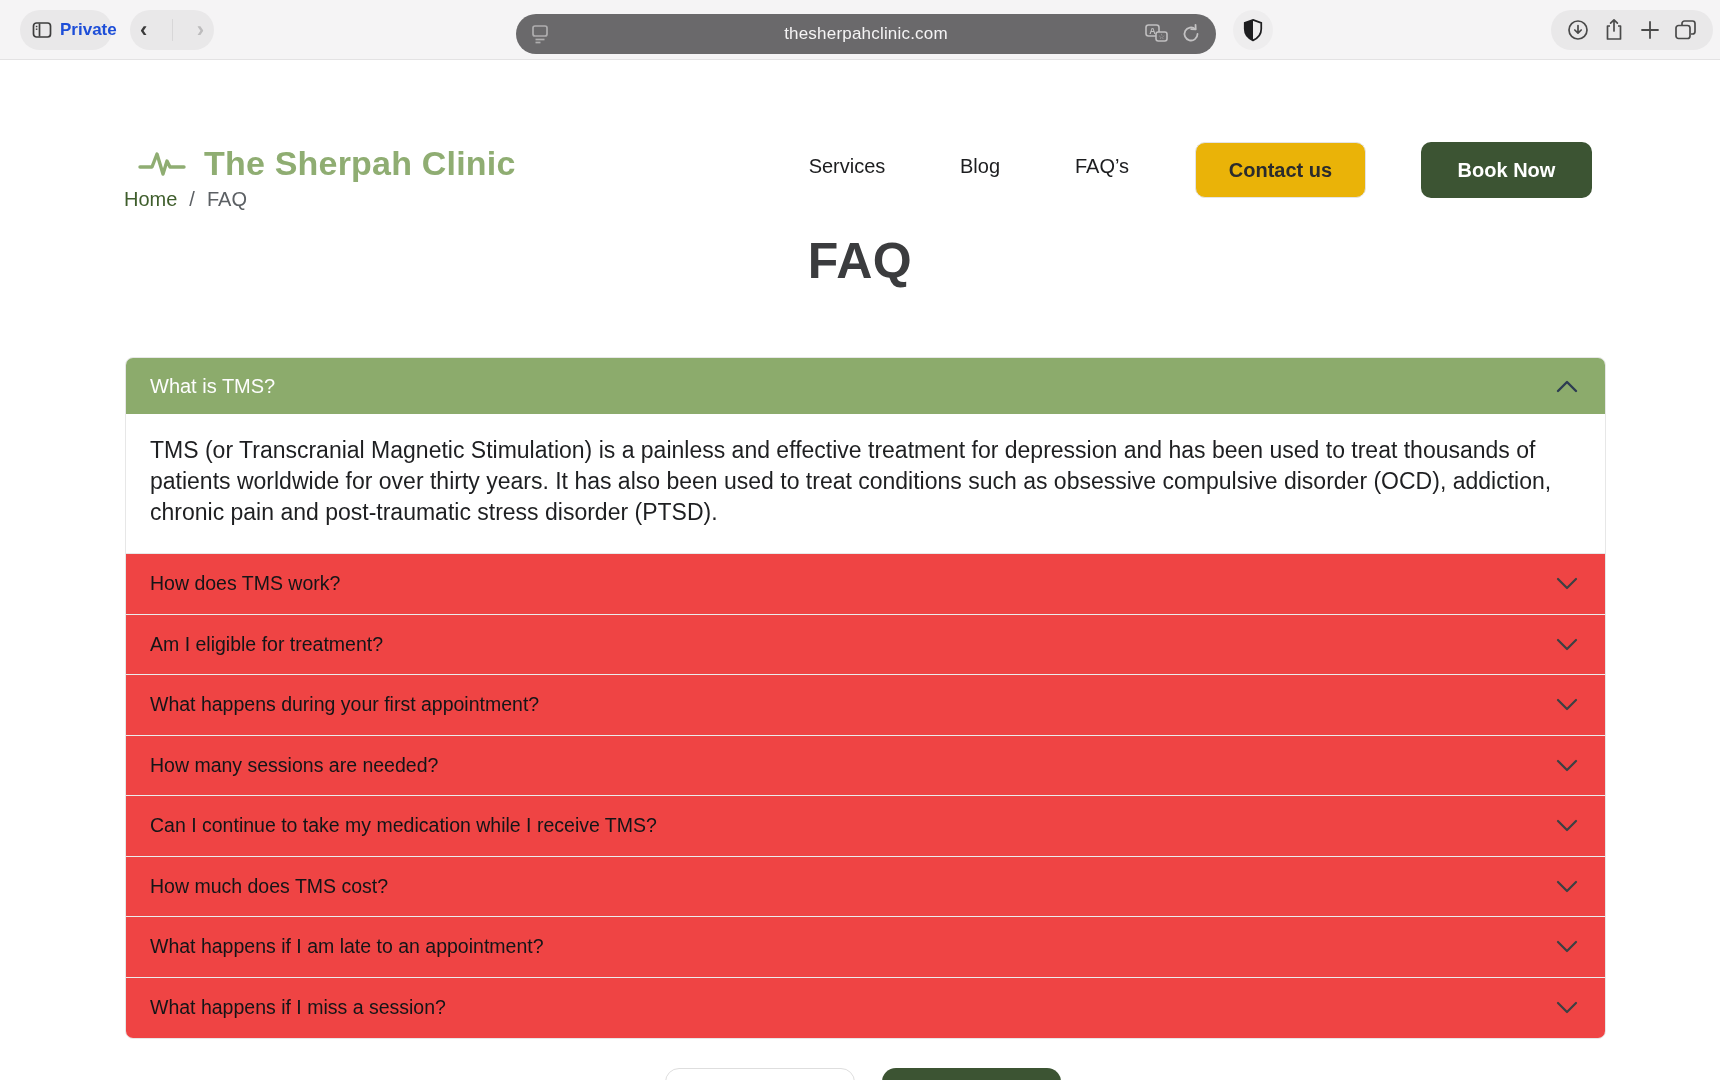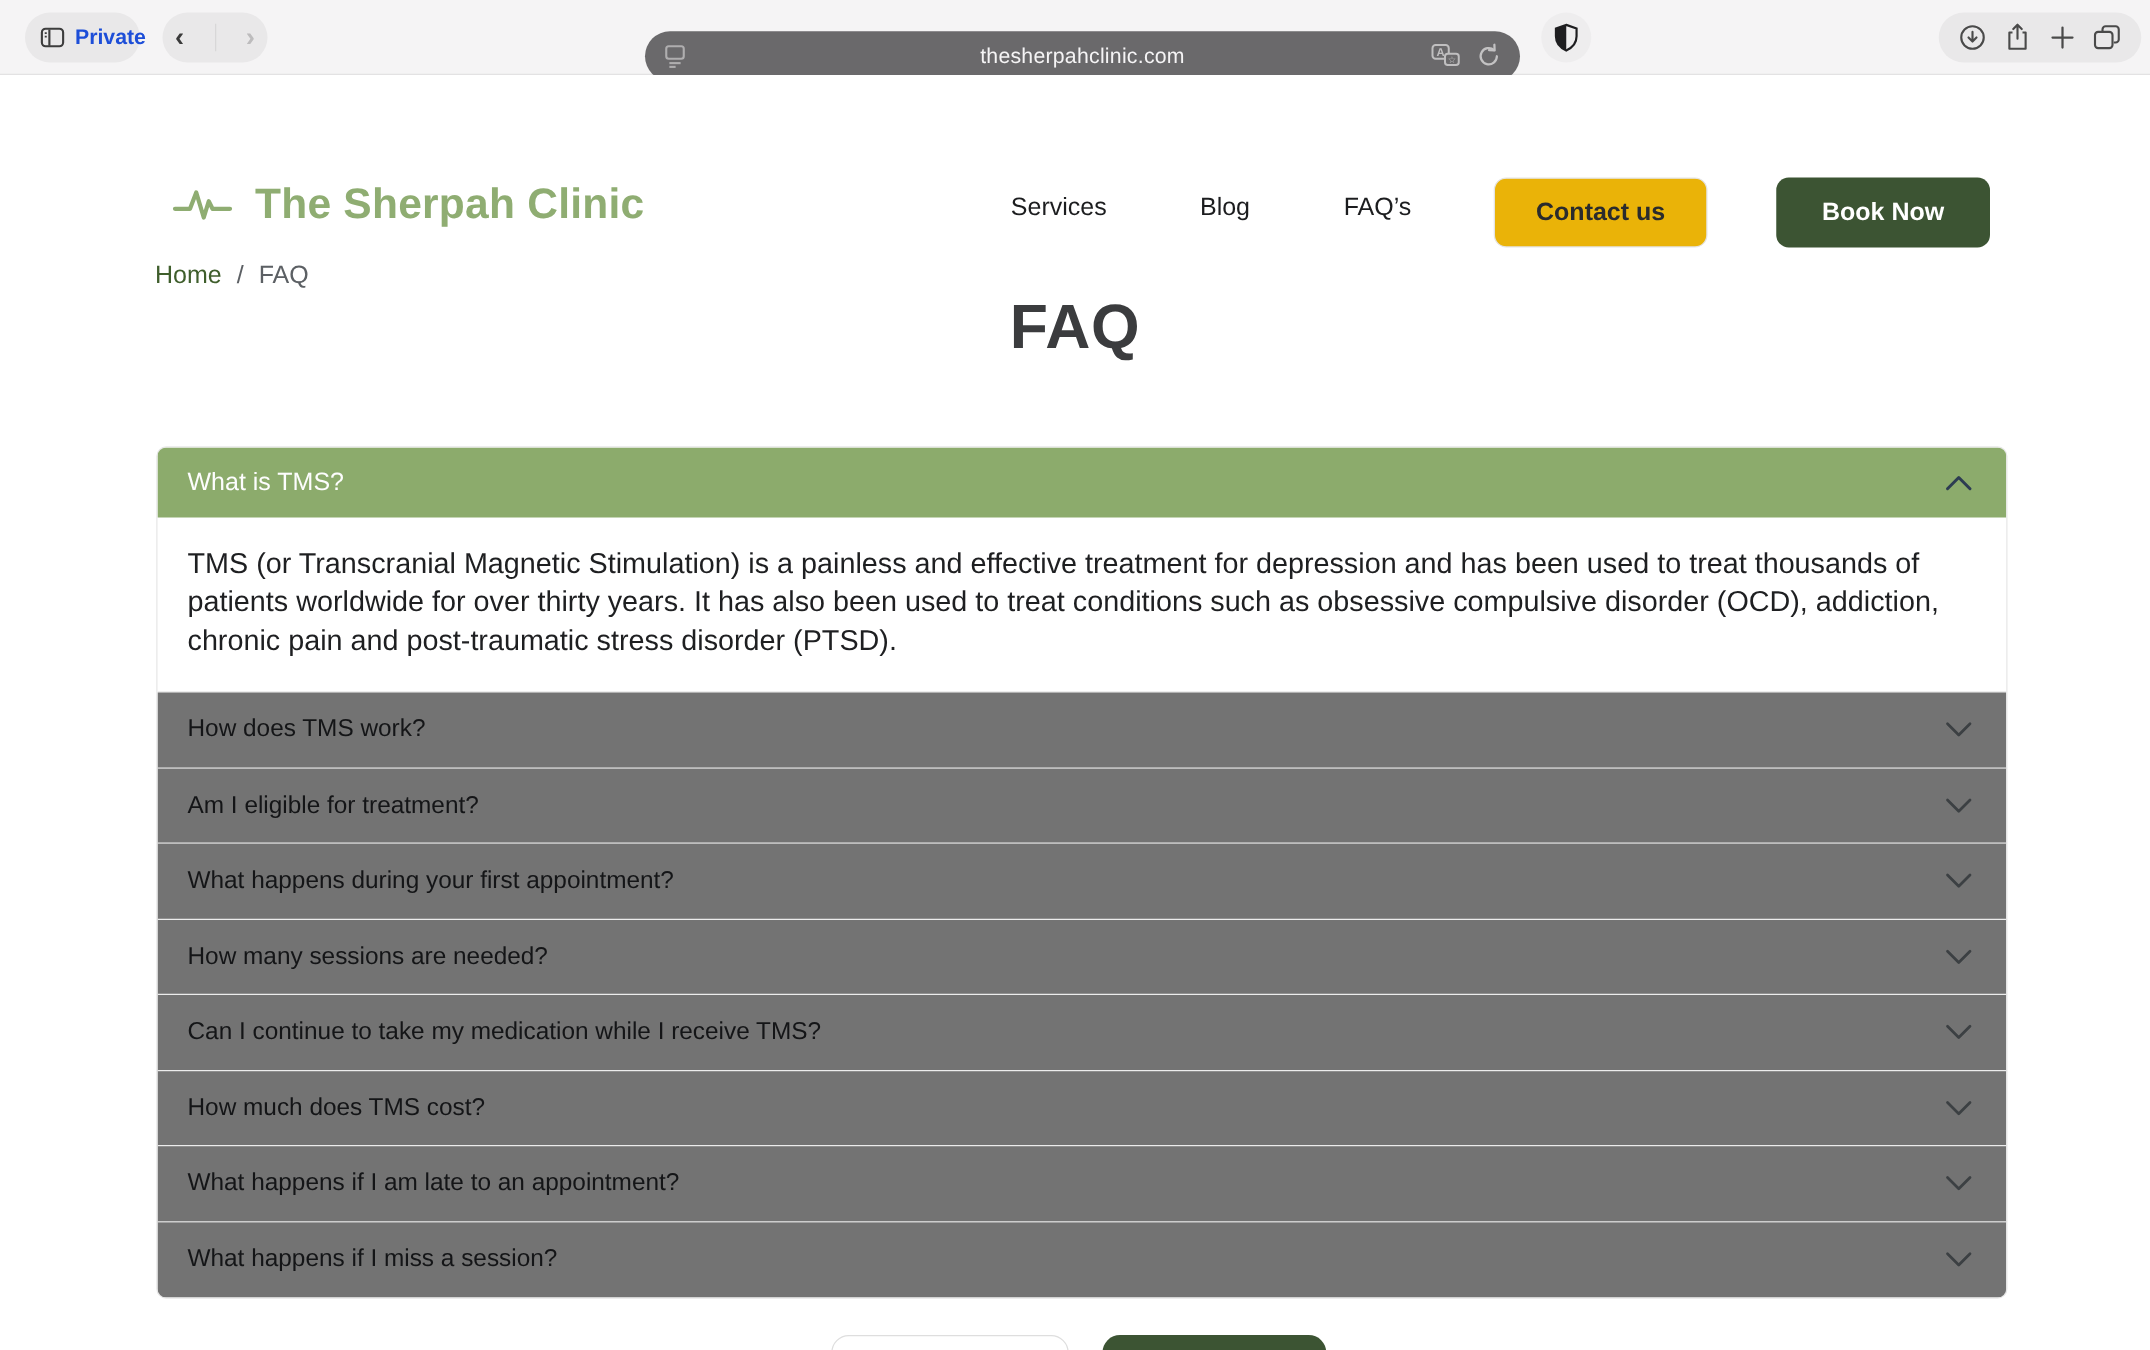--- a/index.html
+++ b/index.html
@@ -12,21 +12,21 @@
   .pill { position:absolute; top:10px; height:40px; background:#e9e8e9; border-radius:20px;
           display:flex; align-items:center; }
   .private-pill { left:20px; width:92px; padding:0 12px; gap:8px; cursor:default; }
   .private-label { font-size:17px; font-weight:700; color:#1d4ed8; }
   .navbtn-pill { left:130px; width:84px; justify-content:space-between; padding:0 10px; }
   .navbtn-divider { position:absolute; left:50%; top:9px; width:1px; height:22px; background:#d8d7d8; }
   .chev { font-size:22px; font-weight:700; line-height:1; }
   .chev.back { color:#3a3a3a; }
   .chev.fwd  { color:#bdbcbd; }
 
-  .urlbar { position:absolute; left:516px; top:25px; width:700px; height:40px;
+  .urlbar { position:absolute; left:516px; top:14px; width:700px; height:40px;
             background:#6a696b; border-radius:20px; display:flex; align-items:center; }
   .url-text { position:absolute; left:0; right:0; text-align:center; color:#f5f4f5;
               font-size:17px; letter-spacing:.2px; }
   .url-left-icon { position:absolute; left:14px; top:9px; opacity:.75; }
   .url-right-icons { position:absolute; right:14px; top:9px; display:flex; gap:10px; opacity:.85; }
 
   .shield-circle { position:absolute; left:1233px; top:10px; width:40px; height:40px;
                    border-radius:50%; background:#eeedee; display:flex; align-items:center; justify-content:center; }
 
   .right-pill { left:1551px; width:162px; justify-content:space-around; padding:0 10px; gap:2px; }
@@ -38,36 +38,36 @@
   .brand-name { font-size:34px; font-weight:700; color:#8fad72; letter-spacing:.2px; }
   .nav-link { position:absolute; top:95px; transform:translateX(-50%); font-size:20px;
               color:#1c1d1f; cursor:pointer; white-space:nowrap; }
   .nav-services { left:847px; } .nav-blog { left:980px; } .nav-faqs { left:1102px; }
   .btn { position:absolute; top:82px; height:56px; border-radius:10px; font-size:20px; font-weight:700;
          display:flex; align-items:center; justify-content:center; cursor:pointer; }
   .btn-contact { left:1195px; width:171px; background:#eab308; border:1.5px solid #e4e4e4; color:#2a2b2d; }
   .btn-book { left:1421px; width:171px; background:#3c5433; border:none; color:#ffffff; }
 
   
-  .breadcrumb { position:absolute; left:124px; top:188px; font-size:20px; display:flex; gap:12px;margin-top:21px; }
+  .breadcrumb { position:absolute; left:124px; top:188px; font-size:20px; display:flex; gap:12px; }
   .bc-home { color:#3f5e2c; cursor:pointer; }
   .bc-sep, .bc-current { color:#5c6064; }
   .page-title { position:absolute; left:0; width:1720px; top:232px; text-align:center;
                 font-size:50px; font-weight:700; color:#3b3c3e; letter-spacing:.5px; }
 
   
   .accordion { position:absolute; left:125px; top:357px; width:1481px; background:#fff;
                border:1px solid #e7e7e7; border-radius:8px; overflow:hidden; }
   .acc-header { height:56px; background:#8cab6c; display:flex; align-items:center;
                 justify-content:space-between; padding:0 27px 0 24px; cursor:pointer; }
   .acc-header-q { color:#fdfdfd; font-size:20px; }
   .acc-answer { padding:21px 40px 25px 24px; font-size:23px; line-height:31px; color:#1e1f21;
                 border-bottom:1px solid #e8e8e8; }
   .acc-row { height:60.5px; display:flex; align-items:center; justify-content:space-between;
-             padding:0 27px 0 24px; border-bottom:1px solid #ececec; cursor:pointer; background:#737373; }
+             padding:0 27px 0 24px; border-bottom:1px solid #ececec; cursor:pointer; background:#ef4444; }
   .acc-row:last-child { border-bottom:none; }
   .acc-row-q { font-size:19.5px; color:#141517; }
 
   
   .cta-outline { position:absolute; left:665px; top:1068px; width:190px; height:50px;
                  background:#fff; border:1.5px solid #dedede; border-radius:14px; cursor:pointer; }
   .cta-green { position:absolute; left:882px; top:1068px; width:179px; height:50px;
                background:#3c5433; border:none; border-radius:14px; cursor:pointer; }
 
   svg { display:block; }

